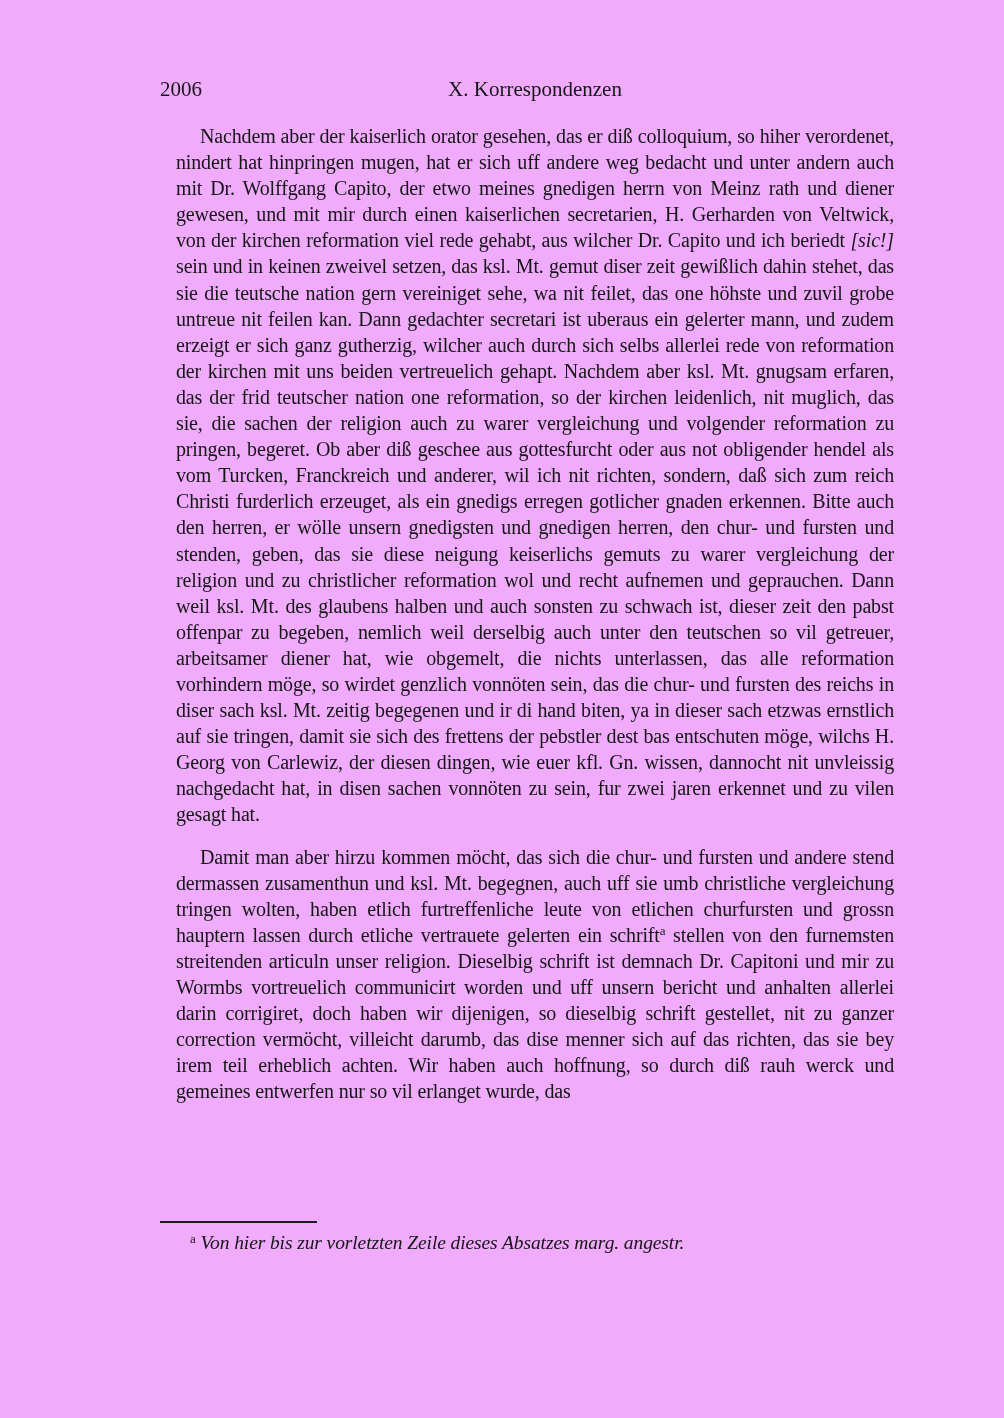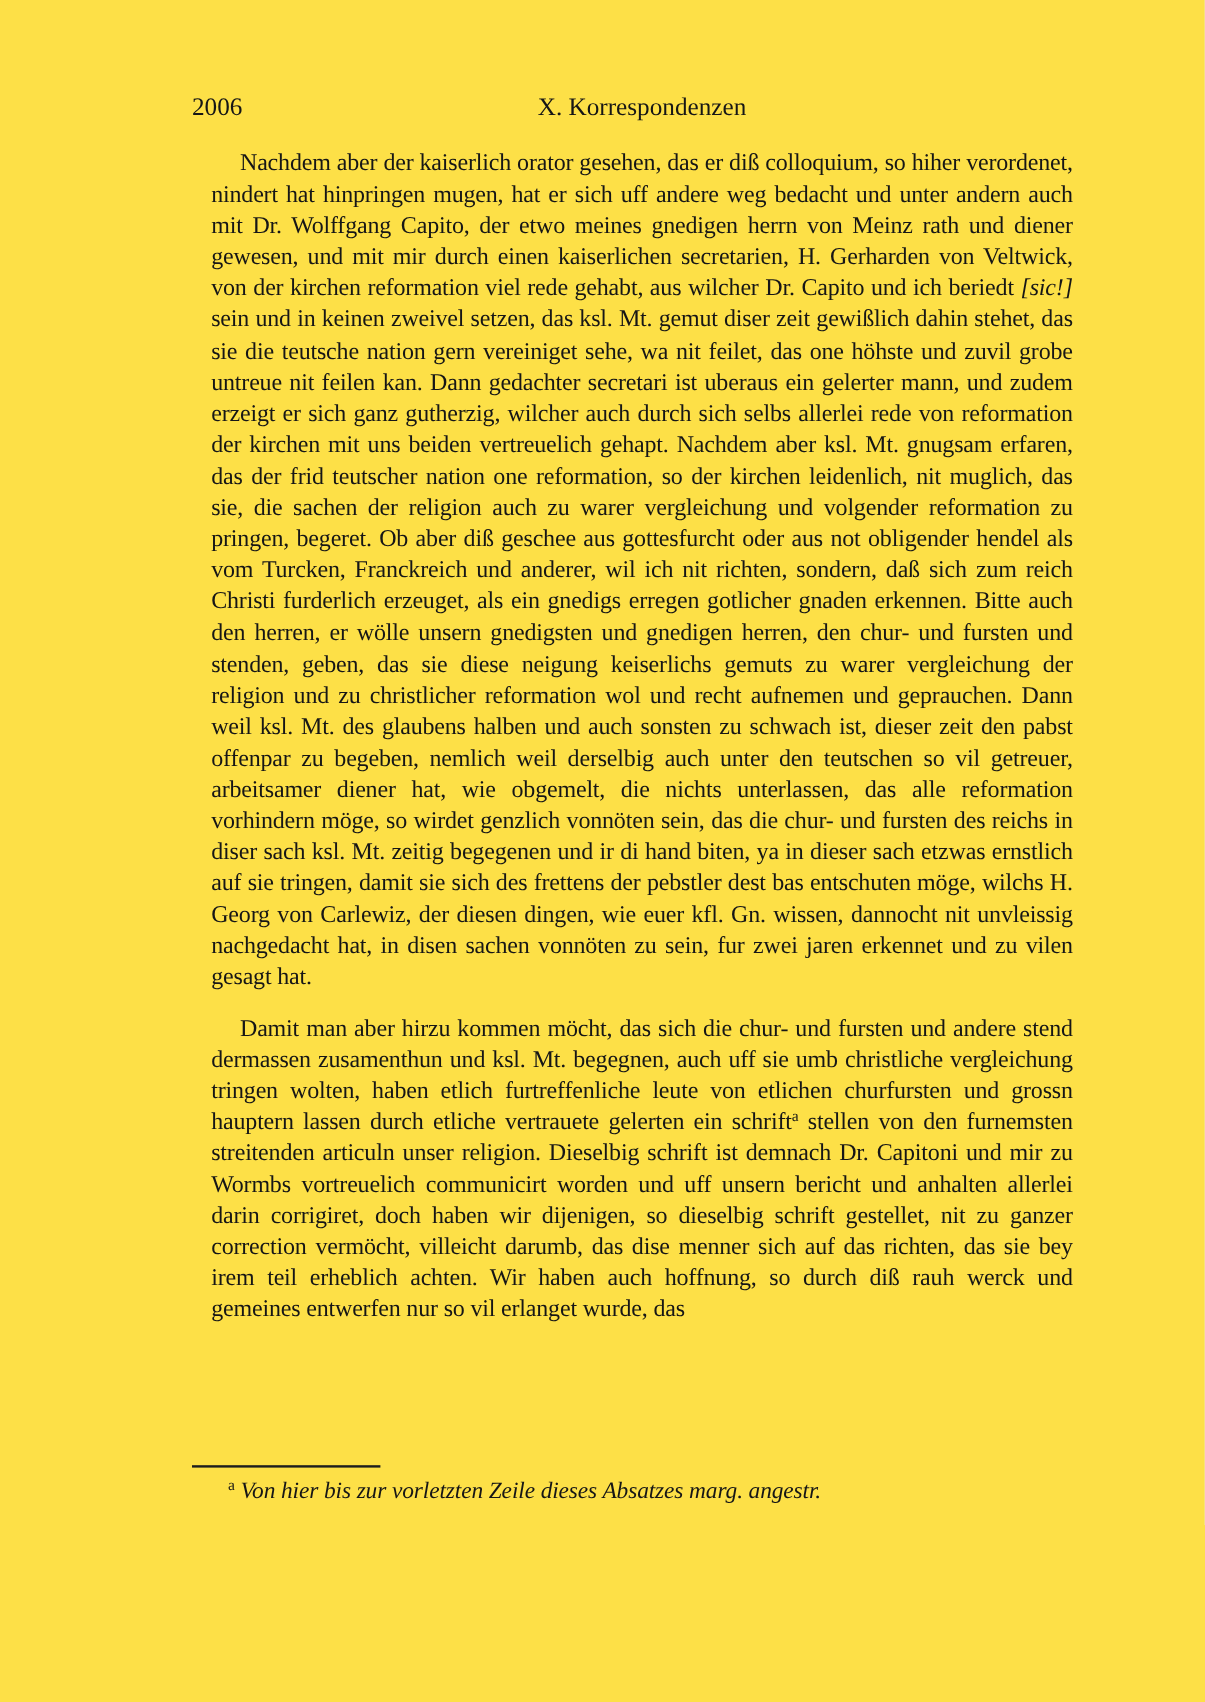--- a/index.html
+++ b/index.html
@@ -1,20 +1,20 @@
 <!DOCTYPE html>
 <html lang="de"><head>
 <meta charset="utf-8">
 <style>
   html, body { margin: 0; padding: 0; background: #e8e8e8; }
   .page {
     position: relative;
     width: 1004px;
     height: 1418px;
-    background: #fde047;
+    background: #f0abfc;
     font-family: "Liberation Serif", serif;
     color: #161616;
     overflow: hidden;
   }
   .content {
     position: absolute;
     left: 160px;
     top: 76px;
     width: 750px;
   }

